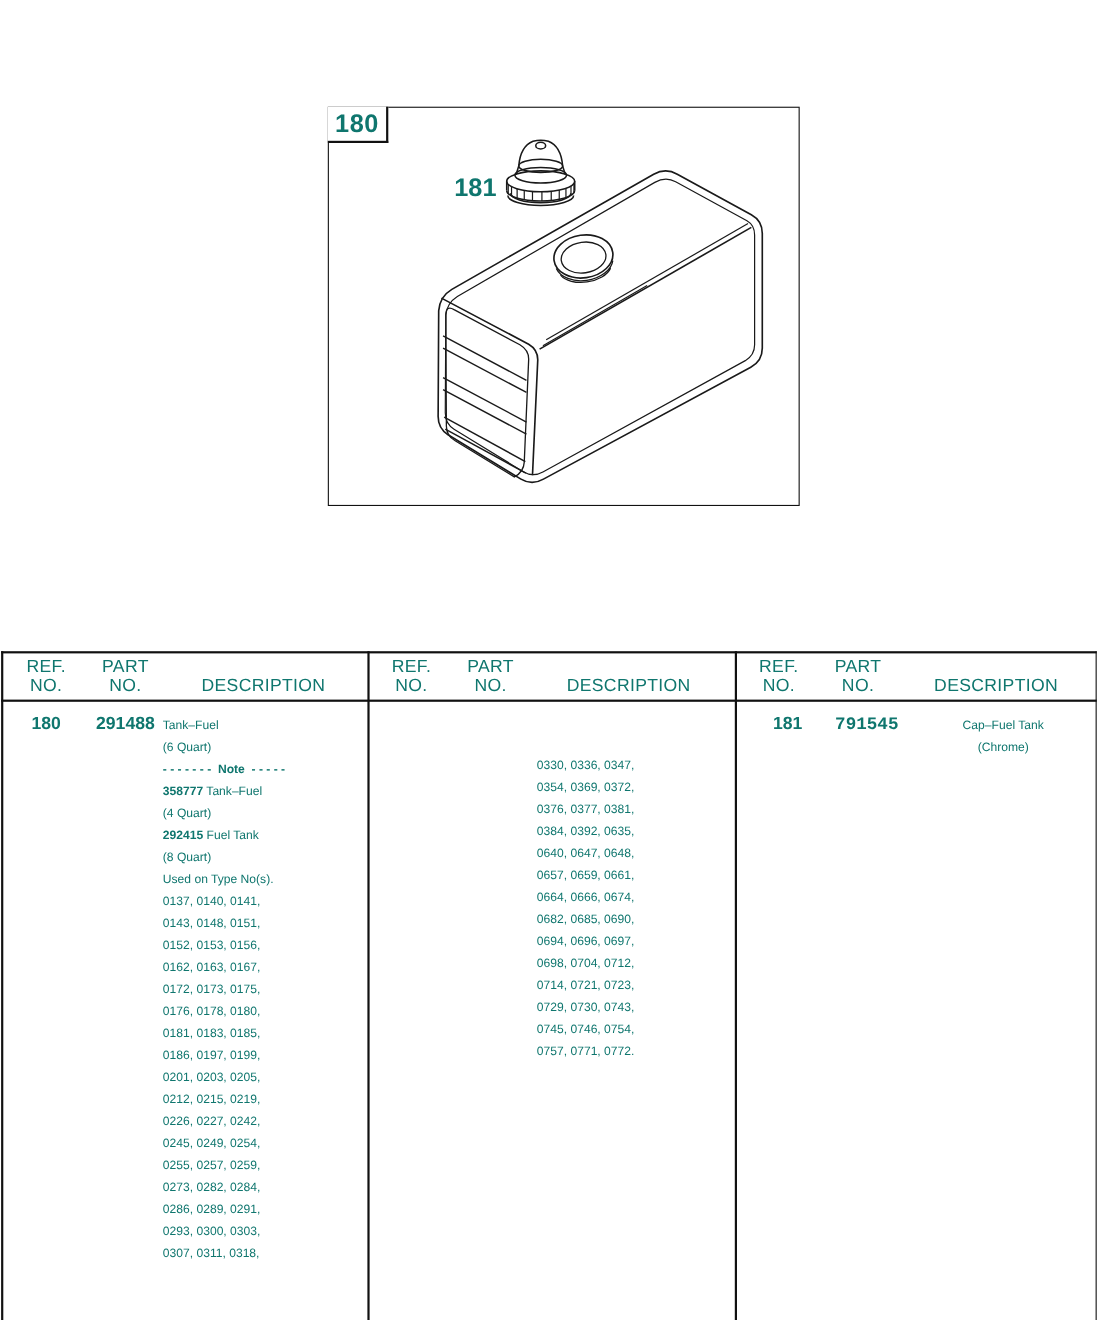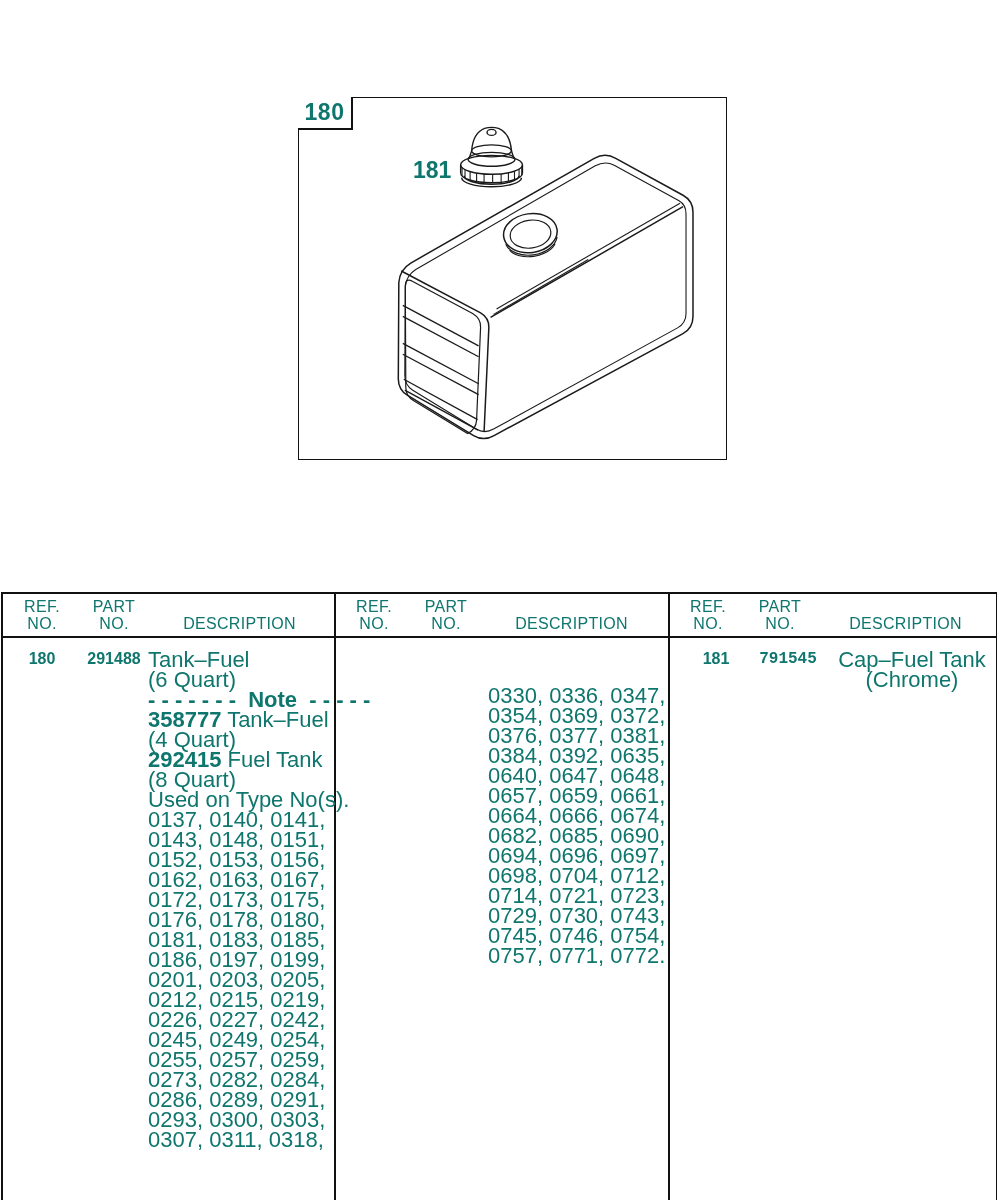--- a/index.html
+++ b/index.html
@@ -14,21 +14,21 @@
                 font-size:23px;font-weight:bold;letter-spacing:.5px;z-index:3;}
   .callout-181{position:absolute;left:413px;top:157px;font-size:23px;font-weight:bold;z-index:3;}
   .tank-svg{position:absolute;left:298px;top:97px;width:427px;height:361px;z-index:2;}
   .tank-svg *{stroke:#1a1a1a;fill:none;}
   
   .h-line,.v-line{position:absolute;background:#111;}
   
   .hdr{position:absolute;font-size:16px;line-height:17px;letter-spacing:.3px;
        text-align:center;white-space:pre;}
   .cellnum{position:absolute;font-size:16px;font-weight:bold;text-align:center;white-space:pre;}
-  .desc-block{position:absolute;font-size:22px;}
+  .desc-block{position:absolute;font-size:11px;}
   .tline{height:20px;line-height:20px;white-space:pre;}
 </style>
 </head>
 <body>
 
 <div class="page">
 
   <div class="diagram-box"></div>
 
   <svg class="tank-svg" viewBox="298 97 428 362">

